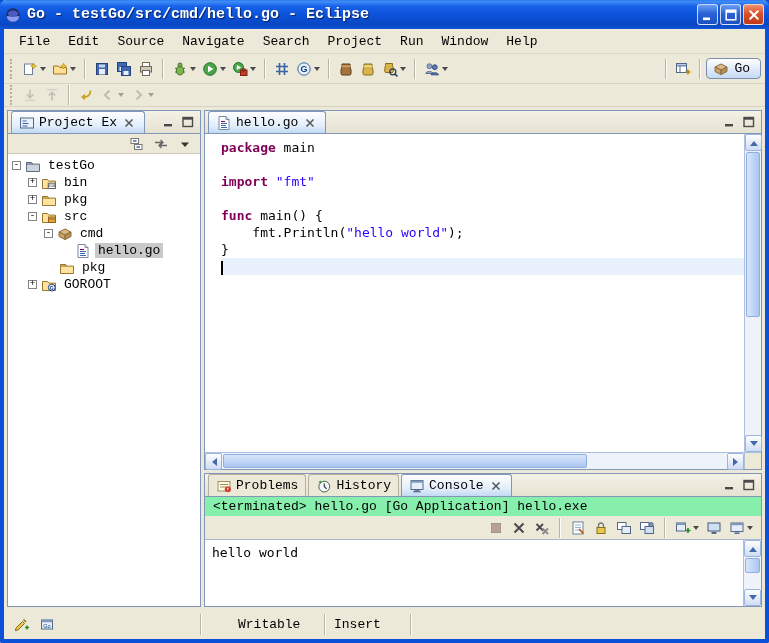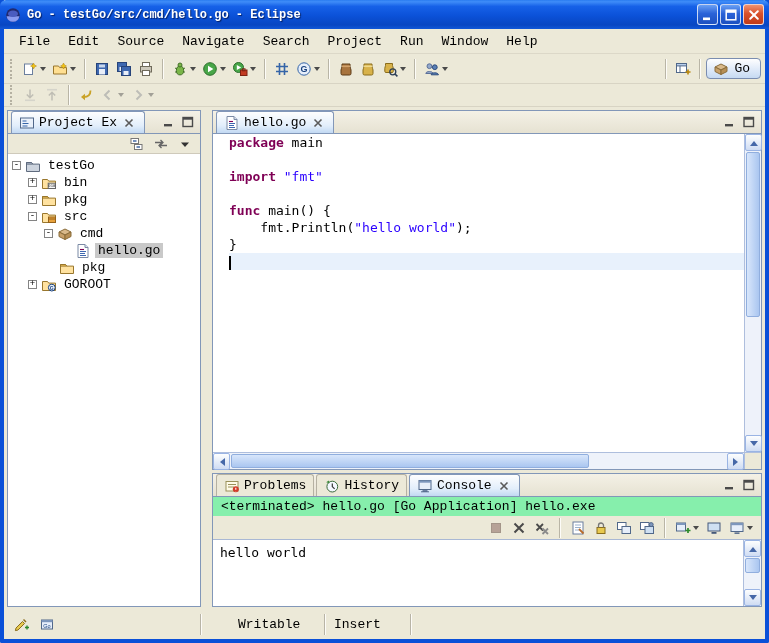--- a/index.html
+++ b/index.html
@@ -6,21 +6,21 @@
   html,body { margin:0; padding:0; background:#d4d0c8; }
   body { width:769px; height:643px; font-family:"Liberation Mono","DejaVu Sans Mono",monospace; font-size:13px; color:#000; }
 
   .window { width:769px; height:643px; border:4px solid #0a50d8; border-top:none; background:#ece9d8;
             display:flex; flex-direction:column; border-radius:0 0 2px 2px; }
 
   
   .titlebar { height:29px; margin:0 -4px; flex:none; display:flex; align-items:center; padding:0 5px;
               border-radius:6px 6px 0 0;
               background:linear-gradient(180deg,#2a7cf0 0%,#3f8cf8 6%,#1661e8 22%,#0b51d8 55%,#0846c2 86%,#1158d8 100%); }
-  .title-text { color:#fff; font-weight:bold; font-size:12px; margin-left:6px; text-shadow:1px 1px 1px rgba(0,0,30,.6); white-space:nowrap; }
+  .title-text { color:#fff; font-weight:bold; font-size:15px; margin-left:6px; text-shadow:1px 1px 1px rgba(0,0,30,.6); white-space:nowrap; }
   .win-btns { margin-left:auto; display:flex; gap:2px; }
   .wbtn { width:21px; height:21px; border:1px solid rgba(255,255,255,.75); border-radius:3px;
           display:flex; align-items:center; justify-content:center;
           background:linear-gradient(180deg,#6aa0f4,#2a63d8 45%,#1c50c0); }
   .wbtn.close { background:linear-gradient(180deg,#f0926f,#d9512c 45%,#c03a18); }
 
   
   .menubar { height:25px; flex:none; display:flex; align-items:center; padding-left:6px; background:#ece9d8; border-bottom:1px solid #dcd8c8; }
   .menu-item { padding:2px 9px; white-space:nowrap; }
 
@@ -32,21 +32,21 @@
   .tb2 .tbtn { height:20px; }
   .tbtn.disabled { opacity:.45; filter:grayscale(.7); }
   .dd { width:0; height:0; border-left:3px solid transparent; border-right:3px solid transparent; border-top:4px solid #4a4a4a; margin-left:2px; }
   .tbsep { width:2px; height:20px; border-left:1px solid #b9b5a6; border-right:1px solid #fdfcf8; margin:0 5px; flex:none; }
   .grip { width:3px; height:20px; border-left:2px dotted #b5b1a2; margin:0 6px 0 2px; flex:none; }
   .persp { margin-left:auto; display:flex; align-items:center; }
   .persp-chip { display:flex; align-items:center; gap:5px; height:21px; padding:0 10px 0 6px;
                 border:1px solid #7a8db0; border-radius:4px; background:linear-gradient(#fefefe,#dce8f8 60%,#c6daf2); }
 
   
-  .main { flex:1; display:flex; gap:11px; padding:3px 3px 3px 3px; min-height:0; }
+  .main { flex:1; display:flex; gap:3px; padding:3px 3px 3px 3px; min-height:0; }
   .panel { border:1px solid #8297b8; background:#fff; display:flex; flex-direction:column; min-height:0; }
   .left { width:194px; flex:none; }
   .right-col { flex:1; display:flex; flex-direction:column; gap:3px; min-width:0; }
   .editor-panel { flex:1; }
   .console-panel { height:134px; flex:none; }
 
   .tabstrip { height:23px; flex:none; display:flex; align-items:flex-end; background:linear-gradient(#f4f1e6,#e6e2d2); border-bottom:1px solid #8297b8; padding-left:1px; }
   .tab { height:22px; display:flex; align-items:center; gap:4px; padding:0 7px; margin-left:2px;
          border:1px solid #8297b8; border-bottom:none; border-radius:3px 3px 0 0; white-space:nowrap; }
   .tab.active { background:linear-gradient(180deg,#fefefe,#e2eefb 65%,#c2d9f3); }
@@ -65,21 +65,21 @@
   .ttoggle { width:9px; height:9px; flex:none; border:1px solid #848484; background:#fff;
              display:flex; align-items:center; justify-content:center;
              font-size:9px; line-height:7px; margin-right:4px; }
   .tspacer { width:15px; flex:none; }
   .trow .ico { margin-right:4px; flex:none; }
   .tlabel { padding:0 3px; white-space:nowrap; }
   .tlabel.selected { background:#c9c9c9; }
 
   
   .ebody { flex:1; display:grid; grid-template-columns:1fr 17px; grid-template-rows:1fr 17px; min-height:0; }
-  .code { overflow:hidden; background:#fff; }
+  .code { overflow:hidden; padding-top:5px; background:#fff; }
   .cline { height:17px; display:flex; }
   .cgutter { width:16px; flex:none; }
   .ccontent { flex:1; white-space:pre; line-height:17px; font-family:"DejaVu Sans Mono","Liberation Mono",monospace; }
   .cline.current .ccontent { background:#e8f1fc; }
   .kw { color:#7f0055; font-weight:bold; }
   .str { color:#2a00ff; }
   .cursor { display:inline-block; width:2px; height:14px; background:#000; vertical-align:middle; }
 
   
   .vscroll { display:flex; flex-direction:column; border-left:1px solid #aebedd; background:#eef2fa; }

